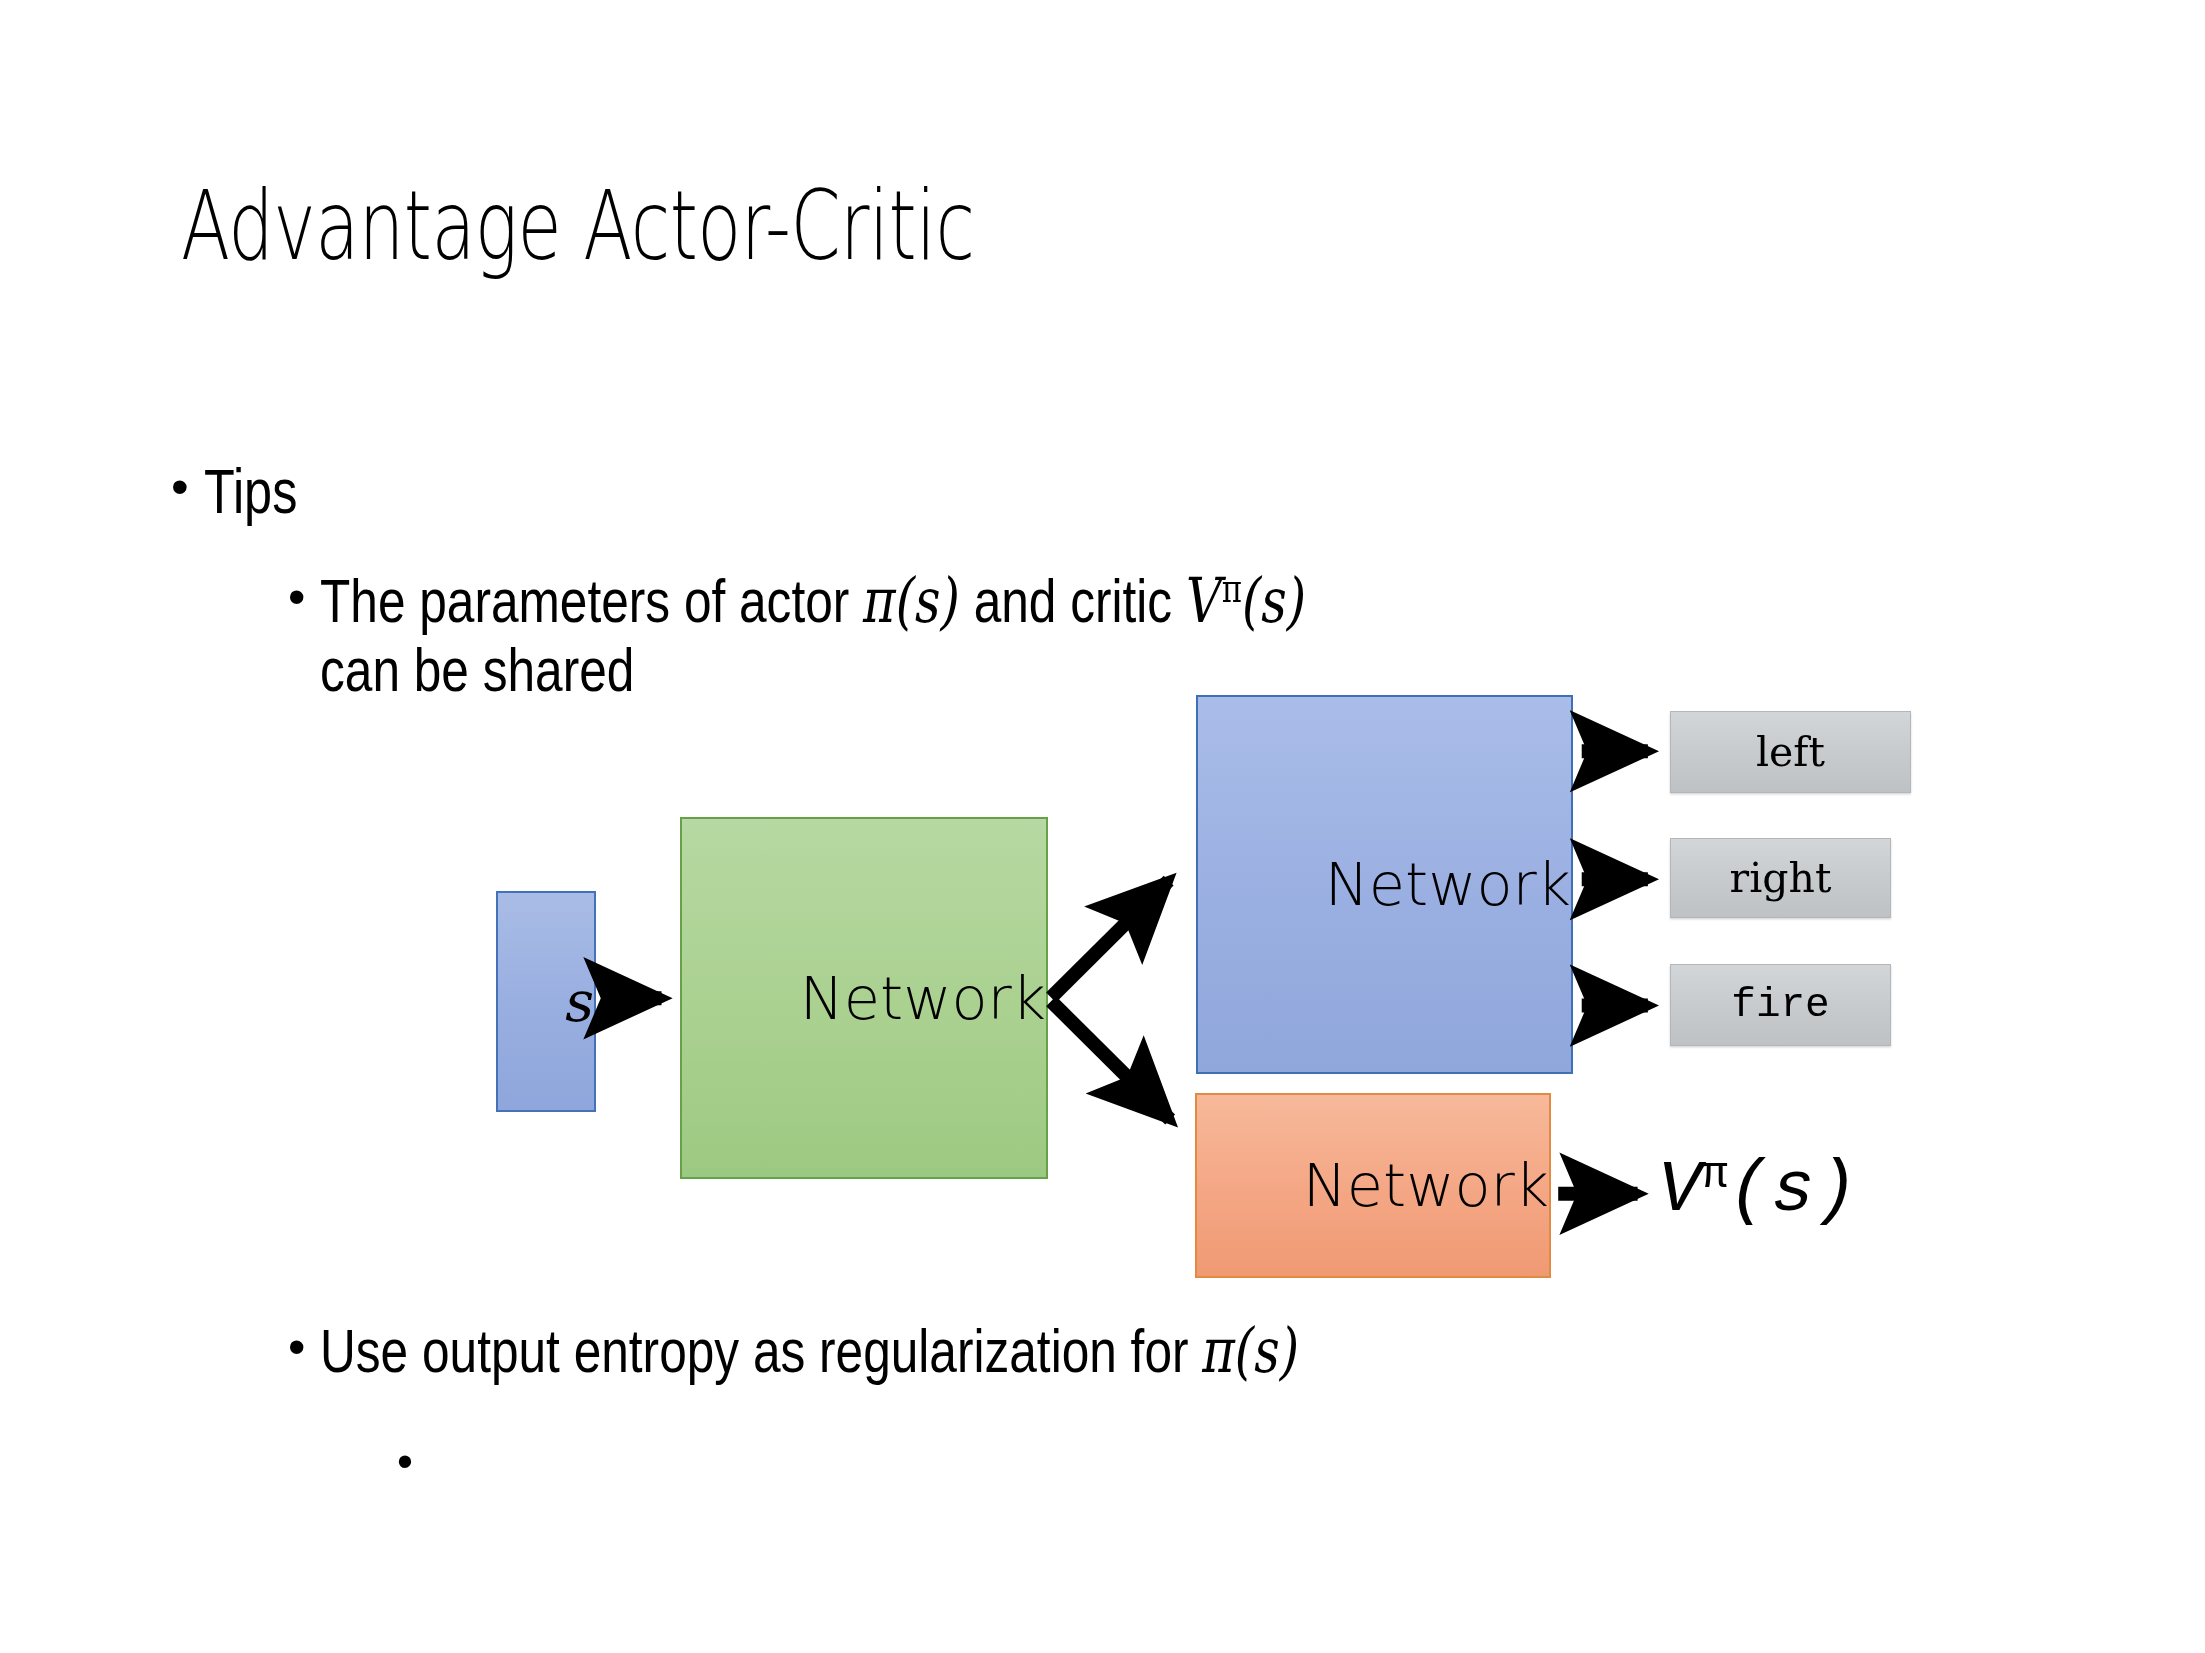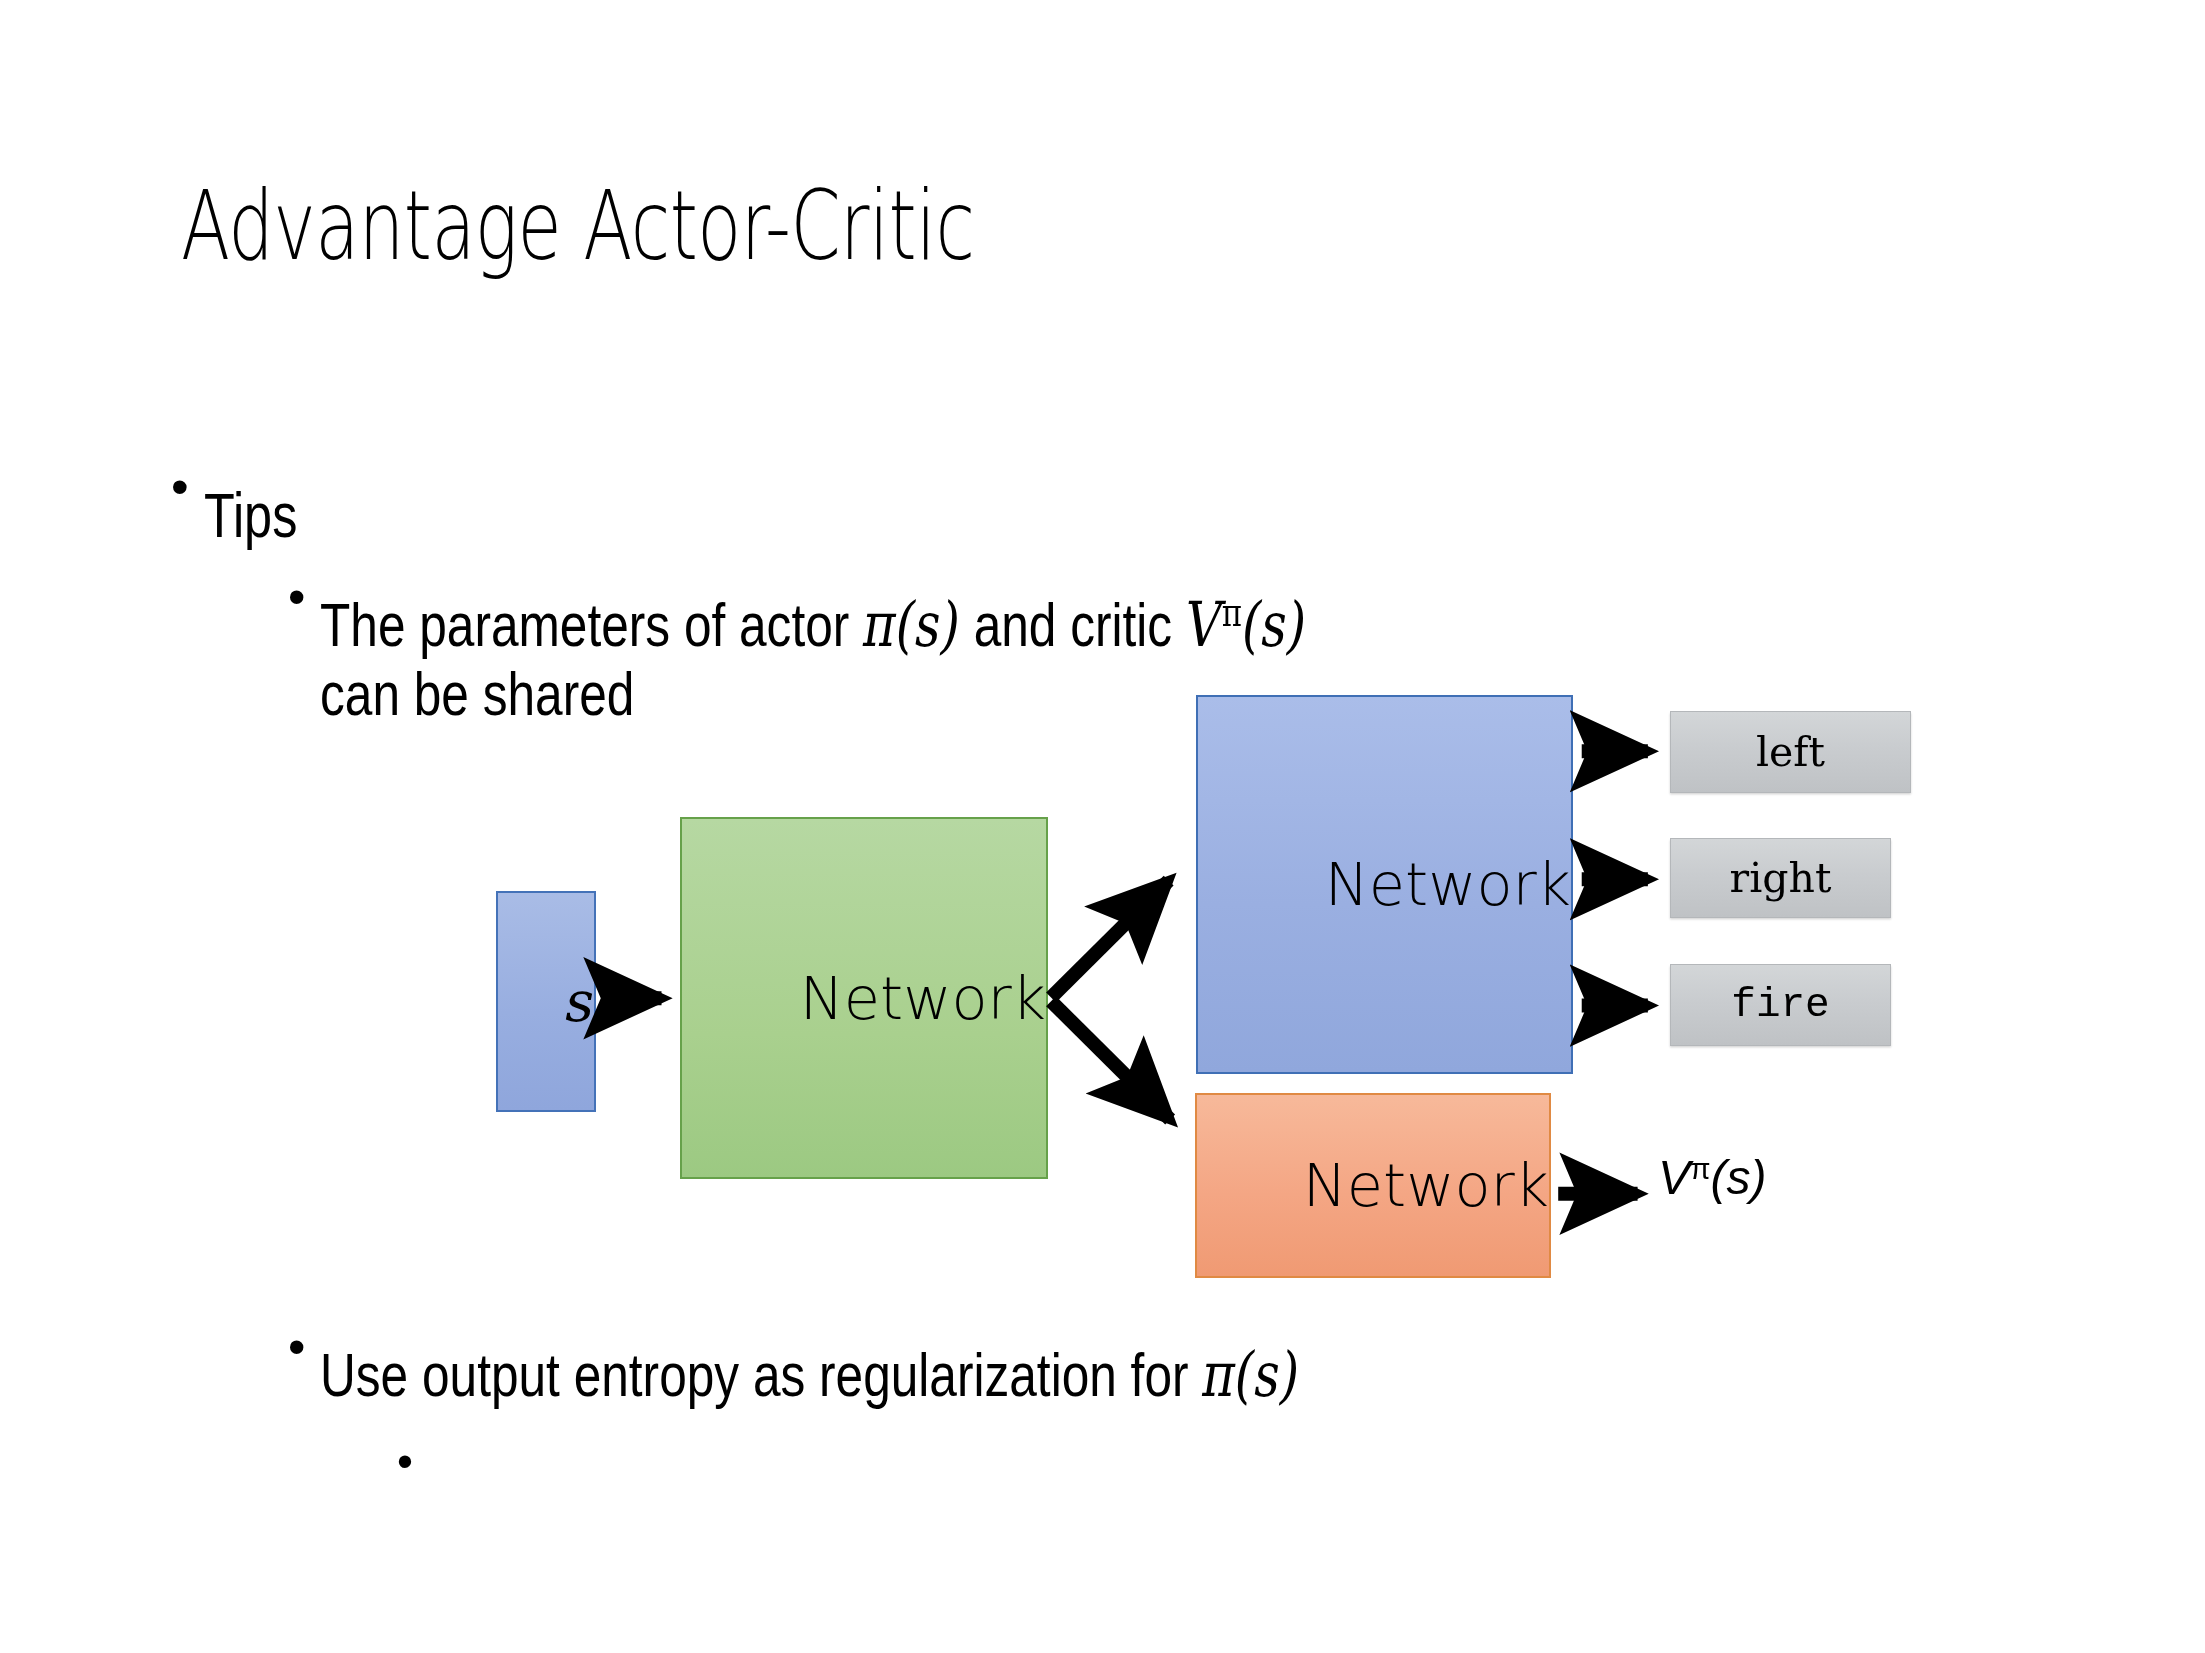--- a/index.html
+++ b/index.html
@@ -13,21 +13,21 @@
     font-size:97px; font-weight:300; letter-spacing:-0.7px;
     line-height:1.05; color:#000; white-space:nowrap;
     transform:scaleX(.74); transform-origin:left top;
   }
 
   
   .bullet{position:absolute; display:flex; align-items:flex-start;
           color:#000; line-height:1.12;}
   .bullet .dot{flex:0 0 auto; font-size:.80em; line-height:1.05;
                margin-right:.30em; transform:translateY(.10em);}
-  .bullet .btxt{display:block;margin-top:24px;}
+  .bullet .btxt{display:block;}
   .lvl1{font-size:63px;}
   .lvl2{font-size:62px;}
   .lvl3{font-size:57px;}
 
   
   .cond{display:inline-block; transform:scaleX(.80); transform-origin:left center;
         white-space:nowrap;}
 
   
   .math{font-family:"DejaVu Serif", serif; font-style:italic;}
@@ -82,21 +82,21 @@
     border:1.5px solid #b4b7ba;
     box-shadow:0 1.5px 2.2px rgba(0,0,0,.18);
     font-family:"DejaVu Serif", serif; font-size:41px; color:#000;
   }
   #out-left {left:1670px; top:711px;  width:241px; height:82px;}
   #out-right{left:1670px; top:838px; width:221px; height:80px;}
   #out-fire {left:1670px; top:964px; width:221px; height:82px;font-family:Liberation Mono, monospace;}
 
   #vpi-out{
     position:absolute; left:1658px; top:1150px;
-    font-family:Liberation Sans, sans-serif; font-size:48px; color:#000;
+    font-family:Liberation Mono, monospace; font-size:72px; color:#000;
     white-space:nowrap;
   }
 
   svg#arrows{position:absolute;left:0;top:0;width:2205px;height:1654px;
              pointer-events:none;}
 </style>
 </head>
 <body>
 
 <div id="slide-title">Advantage Actor-Critic</div>

